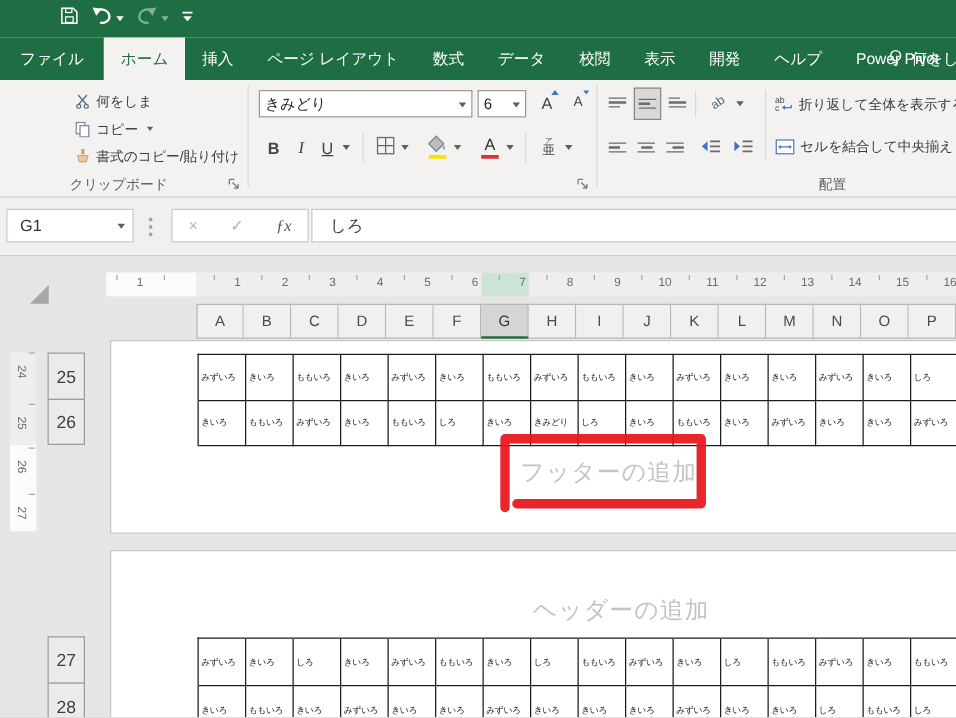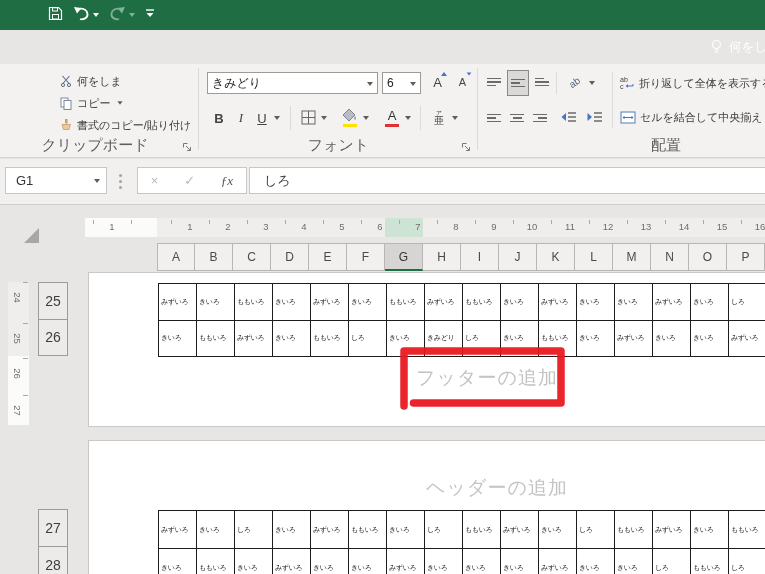--- a/index.html
+++ b/index.html
@@ -17,21 +17,21 @@
   
   .tabbar{position:absolute;top:30px;left:0;right:0;height:34px;background:#1f6e43;display:flex;}
   .tab{color:#fff;font-size:12.5px;display:flex;align-items:center;padding:0 13.5px;white-space:nowrap;}
   .tab.active{background:#f3f2f1;color:#1f6e43;}
   .assistant{position:absolute;top:30px;right:0;height:34px;display:flex;align-items:center;color:#fff;font-size:12.5px;white-space:nowrap;overflow:hidden;width:55px;}
   .assistant svg{margin-right:6px;flex:none;}
 
   
   .ribbon{position:absolute;top:64px;left:0;right:0;height:94px;background:#f3f2f1;border-bottom:1px solid #d5d3d1;font-size:11px;color:#3b3b3b;}
   .vsep{position:absolute;top:4px;height:82px;width:1px;background:#dcdad8;}
-  .grouplabel{position:absolute;bottom:2px;font-size:15px;color:#605e5c;text-align:center;}
+  .grouplabel{position:absolute;bottom:2px;font-size:11px;color:#605e5c;text-align:center;}
   .launcher{position:absolute;bottom:5px;width:10px;height:10px;}
   .paste-btn{position:absolute;left:8px;top:4px;width:46px;height:78px;display:flex;flex-direction:column;align-items:center;}
   .paste-btn .lbl{margin-top:3px;}
   .paste-btn .caret{margin-top:3px;}
   .mini-row{position:absolute;left:60px;height:18px;display:flex;align-items:center;white-space:nowrap;}
   .mini-row .ic{margin-right:5px;display:flex;}
   .mini-row .caret{margin-left:6px;transform:scale(.85);}
   .combo{position:absolute;background:#fff;border:1px solid #9d9b99;height:22px;display:flex;align-items:center;font-size:12px;color:#222;padding:0 4px;}
   .combo .caret{position:absolute;right:4px;top:9px;}
   .fmt-btn{position:absolute;top:42px;height:24px;display:flex;align-items:center;justify-content:center;color:#444;}
@@ -125,20 +125,33 @@
       </div>
       <div class="qat-btn">
         <span><svg width="10" height="14" viewBox="0 0 10 14">
               <path d="M1 4 h8" stroke="#fff" stroke-width="1.4"></path>
               <polygon points="1.5,7 8.5,7 5,11" fill="#fff"></polygon>
             </svg></span>
       </div>
     </div>
   </div>
 
+  <div class="tabbar">
+      <div class="tab" style="padding: 0px 16px;">ファイル</div>
+      <div class="tab active">ホーム</div>
+      <div class="tab">挿入</div>
+      <div class="tab">ページ レイアウト</div>
+      <div class="tab">数式</div>
+      <div class="tab">データ</div>
+      <div class="tab">校閲</div>
+      <div class="tab">表示</div>
+      <div class="tab">開発</div>
+      <div class="tab">ヘルプ</div>
+      <div class="tab">Power Pivot</div>
+    </div>
   <div class="assistant">
     <svg width="13" height="16" viewBox="0 0 13 16">
         <circle cx="6.5" cy="5.5" r="4" fill="none" stroke="#fff" stroke-width="1.1"></circle>
         <path d="M4.5 11 h4 M5 13 h3" stroke="#fff" stroke-width="1.1"></path>
       </svg>
     <span>何をしま</span>
   </div>
 
   <div class="ribbon">
 
@@ -223,21 +236,20 @@
     </div>
     <span class="caret" style="position:absolute;left:405px;top:52px"></span>
     <div class="vsep" style="left:420px;top:42px;height:24px"></div>
     <div class="fmt-btn" style="left:428px;width:22px">
       <span class="phon">
         <i>ア</i>
           <b>亜</b>
       </span>
     </div>
     <span class="caret" style="position:absolute;left:452px;top:52px"></span>
-    <div class="grouplabel" style="left:200px;width:277px">フォント</div>
     <div class="launcher" style="left:461px"><svg width="10" height="10" viewBox="0 0 10 10">
           <path d="M1.5 1.5 h4 M1.5 1.5 v4 M4 4 l4.2 4.2 M8.5 8.5 h-3.4 M8.5 8.5 v-3.4" stroke="#777" fill="none"></path>
         </svg></div>
     <div class="vsep" style="left:477px"></div>
 
     <div class="fmt-btn" style="left:484px;top:6px;width:20px;height:24px">
         <span class="alignico">
           <span style="width:14px"></span>
           <span style="width:14px"></span>
           <span style="width:9px"></span>

